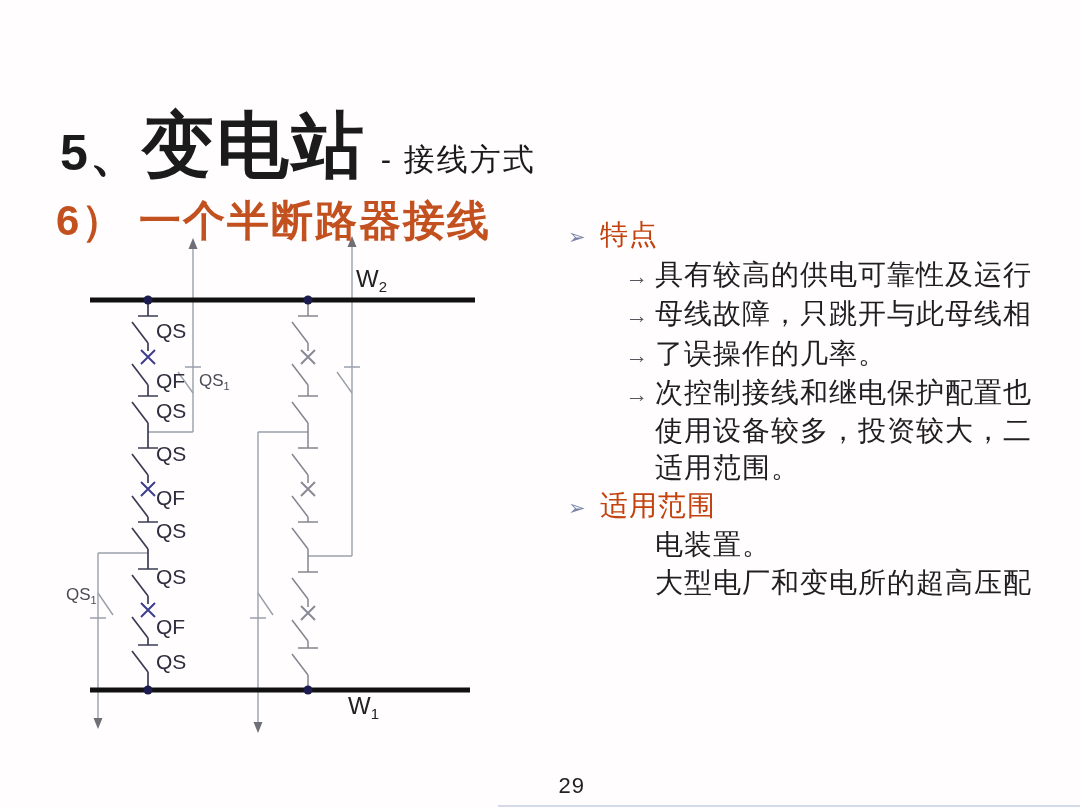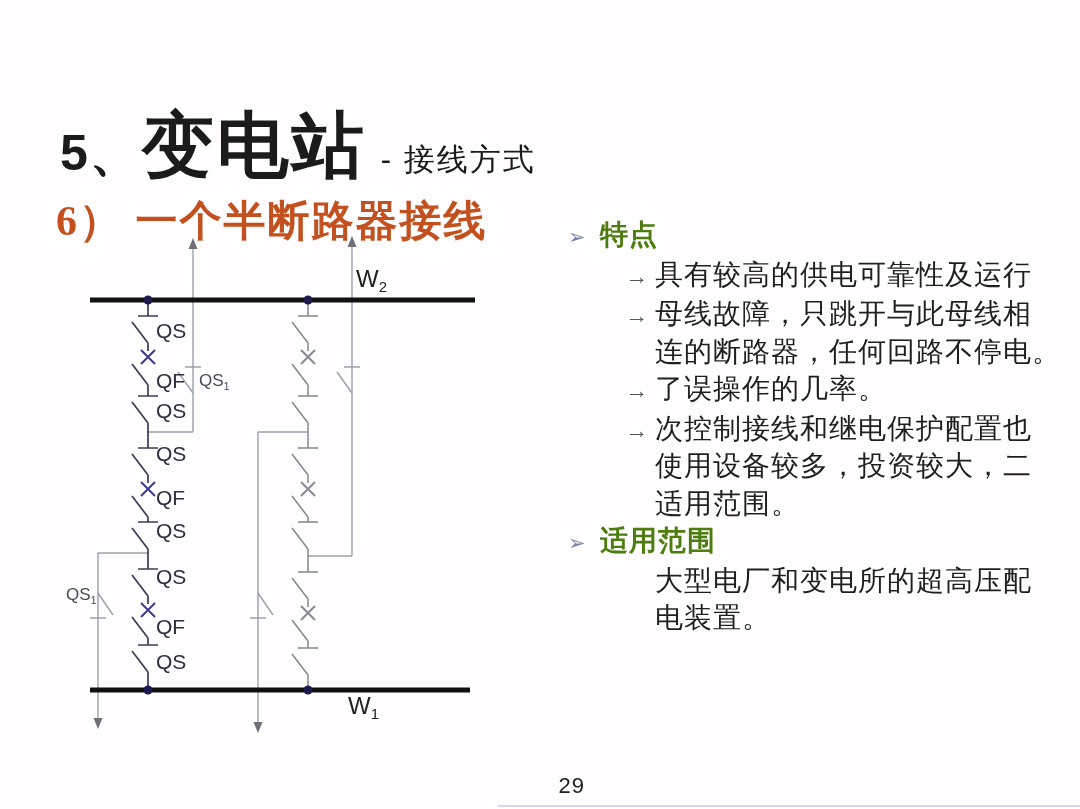--- a/index.html
+++ b/index.html
@@ -10,31 +10,31 @@
   
   .title-row{
     position:absolute;left:60px;top:98px;display:flex;align-items:baseline;
     color:#1b1b1b;white-space:nowrap;
   }
   .title-num{font-size:50px;font-weight:bold;letter-spacing:2px;}
   .title-main{font-size:72px;font-weight:bold;letter-spacing:3px;}
   .title-suffix{font-size:31px;font-weight:normal;margin-left:14px;letter-spacing:2px;}
   .subtitle{
     position:absolute;left:56px;top:193px;font-size:42px;font-weight:bold;
-    letter-spacing:2px;white-space:nowrap;z-index:3;font-family:Liberation Serif, serif;
+    letter-spacing:2px;white-space:nowrap;z-index:3;
   }
   
   .diagram{position:absolute;left:30px;top:225px;width:480px;height:520px;z-index:2;}
   .diagram text{font-family:"Liberation Sans", sans-serif;}
   
   .panel{position:absolute;left:565px;top:216px;width:500px;}
   .row{line-height:37.5px;font-size:28px;color:#1f1f22;white-space:nowrap;}
   .h-row{display:flex;align-items:baseline;}
   .l1-bullet{width:32px;padding-left:3px;font-size:21px;color:#7b84a8;flex:none;}
-  .heading{color:#4d7c0f;letter-spacing:1px;font-weight:700;}
+  .heading{color:#c2410c;letter-spacing:1px;font-weight:400;}
   .item{display:flex;align-items:baseline;}
   .item .indent{width:60px;flex:none;}
   .l2-bullet{width:30px;font-size:23px;color:#55585f;flex:none;}
   .lines div{line-height:37.5px;letter-spacing:1px;}
   .para{padding-left:90px;}
   .para div{line-height:37.5px;letter-spacing:1px;}
   
   .page-number{
     position:absolute;left:465px;top:773px;width:120px;text-align:right;
     font-size:22px;color:#222;letter-spacing:1px;
@@ -155,21 +155,20 @@
       <div class="lines">
         <div>具有较高的供电可靠性及运行</div>
       </div>
     </div>
 
     <div class="row item">
       <span class="indent"></span>
       <span class="l2-bullet">→</span>
       <div class="lines">
         <div>母线故障，只跳开与此母线相</div>
-        <div>连的断路器，任何回路不停电。</div>
       </div>
     </div>
 
     <div class="row item">
       <span class="indent"></span>
       <span class="l2-bullet">→</span>
       <div class="lines">
         <div>了误操作的几率。</div>
       </div>
     </div>
@@ -183,22 +182,22 @@
         <div>适用范围。</div>
       </div>
     </div>
 
     <div class="row h-row">
       <span class="l1-bullet">➢</span>
       <span class="heading">适用范围</span>
     </div>
 
     <div class="row para">
+      <div>电装置。</div>
       <div>大型电厂和变电所的超高压配</div>
-      <div>电装置。</div>
     </div>
 
   </div>
 
   <div class="page-number">29</div>
 
   <div class="bottom-line"></div>
 
 </div>
 

